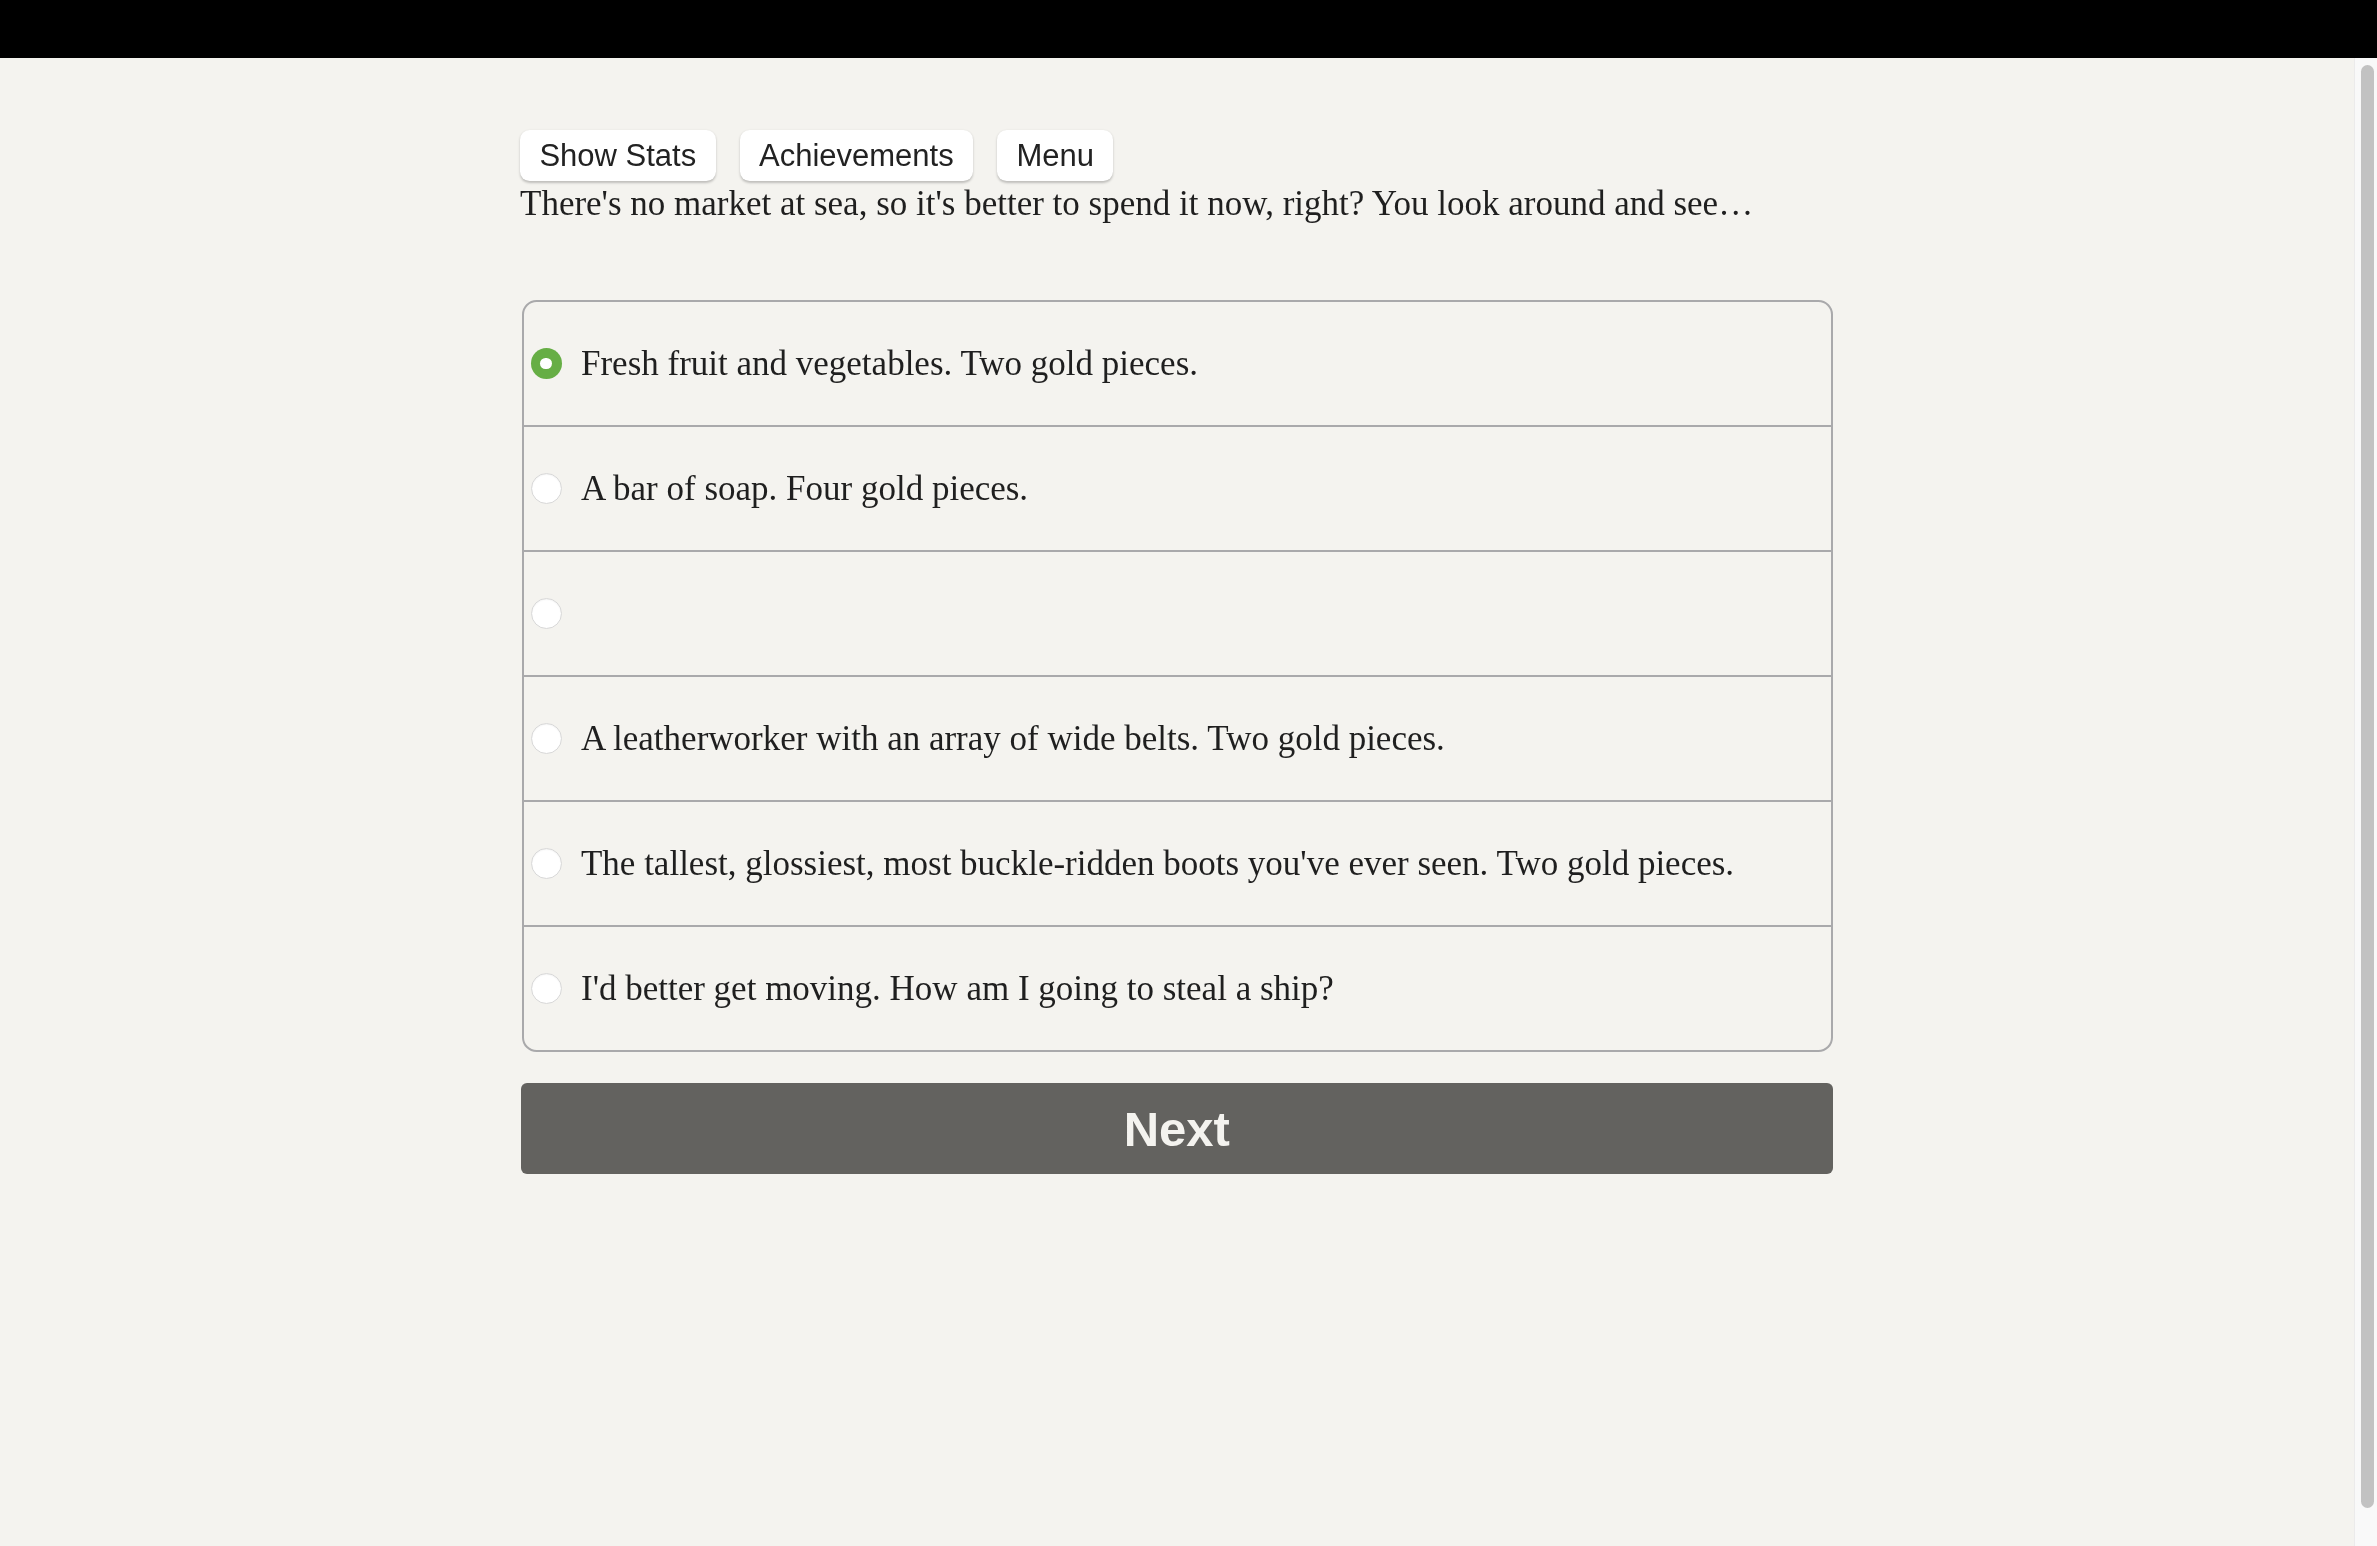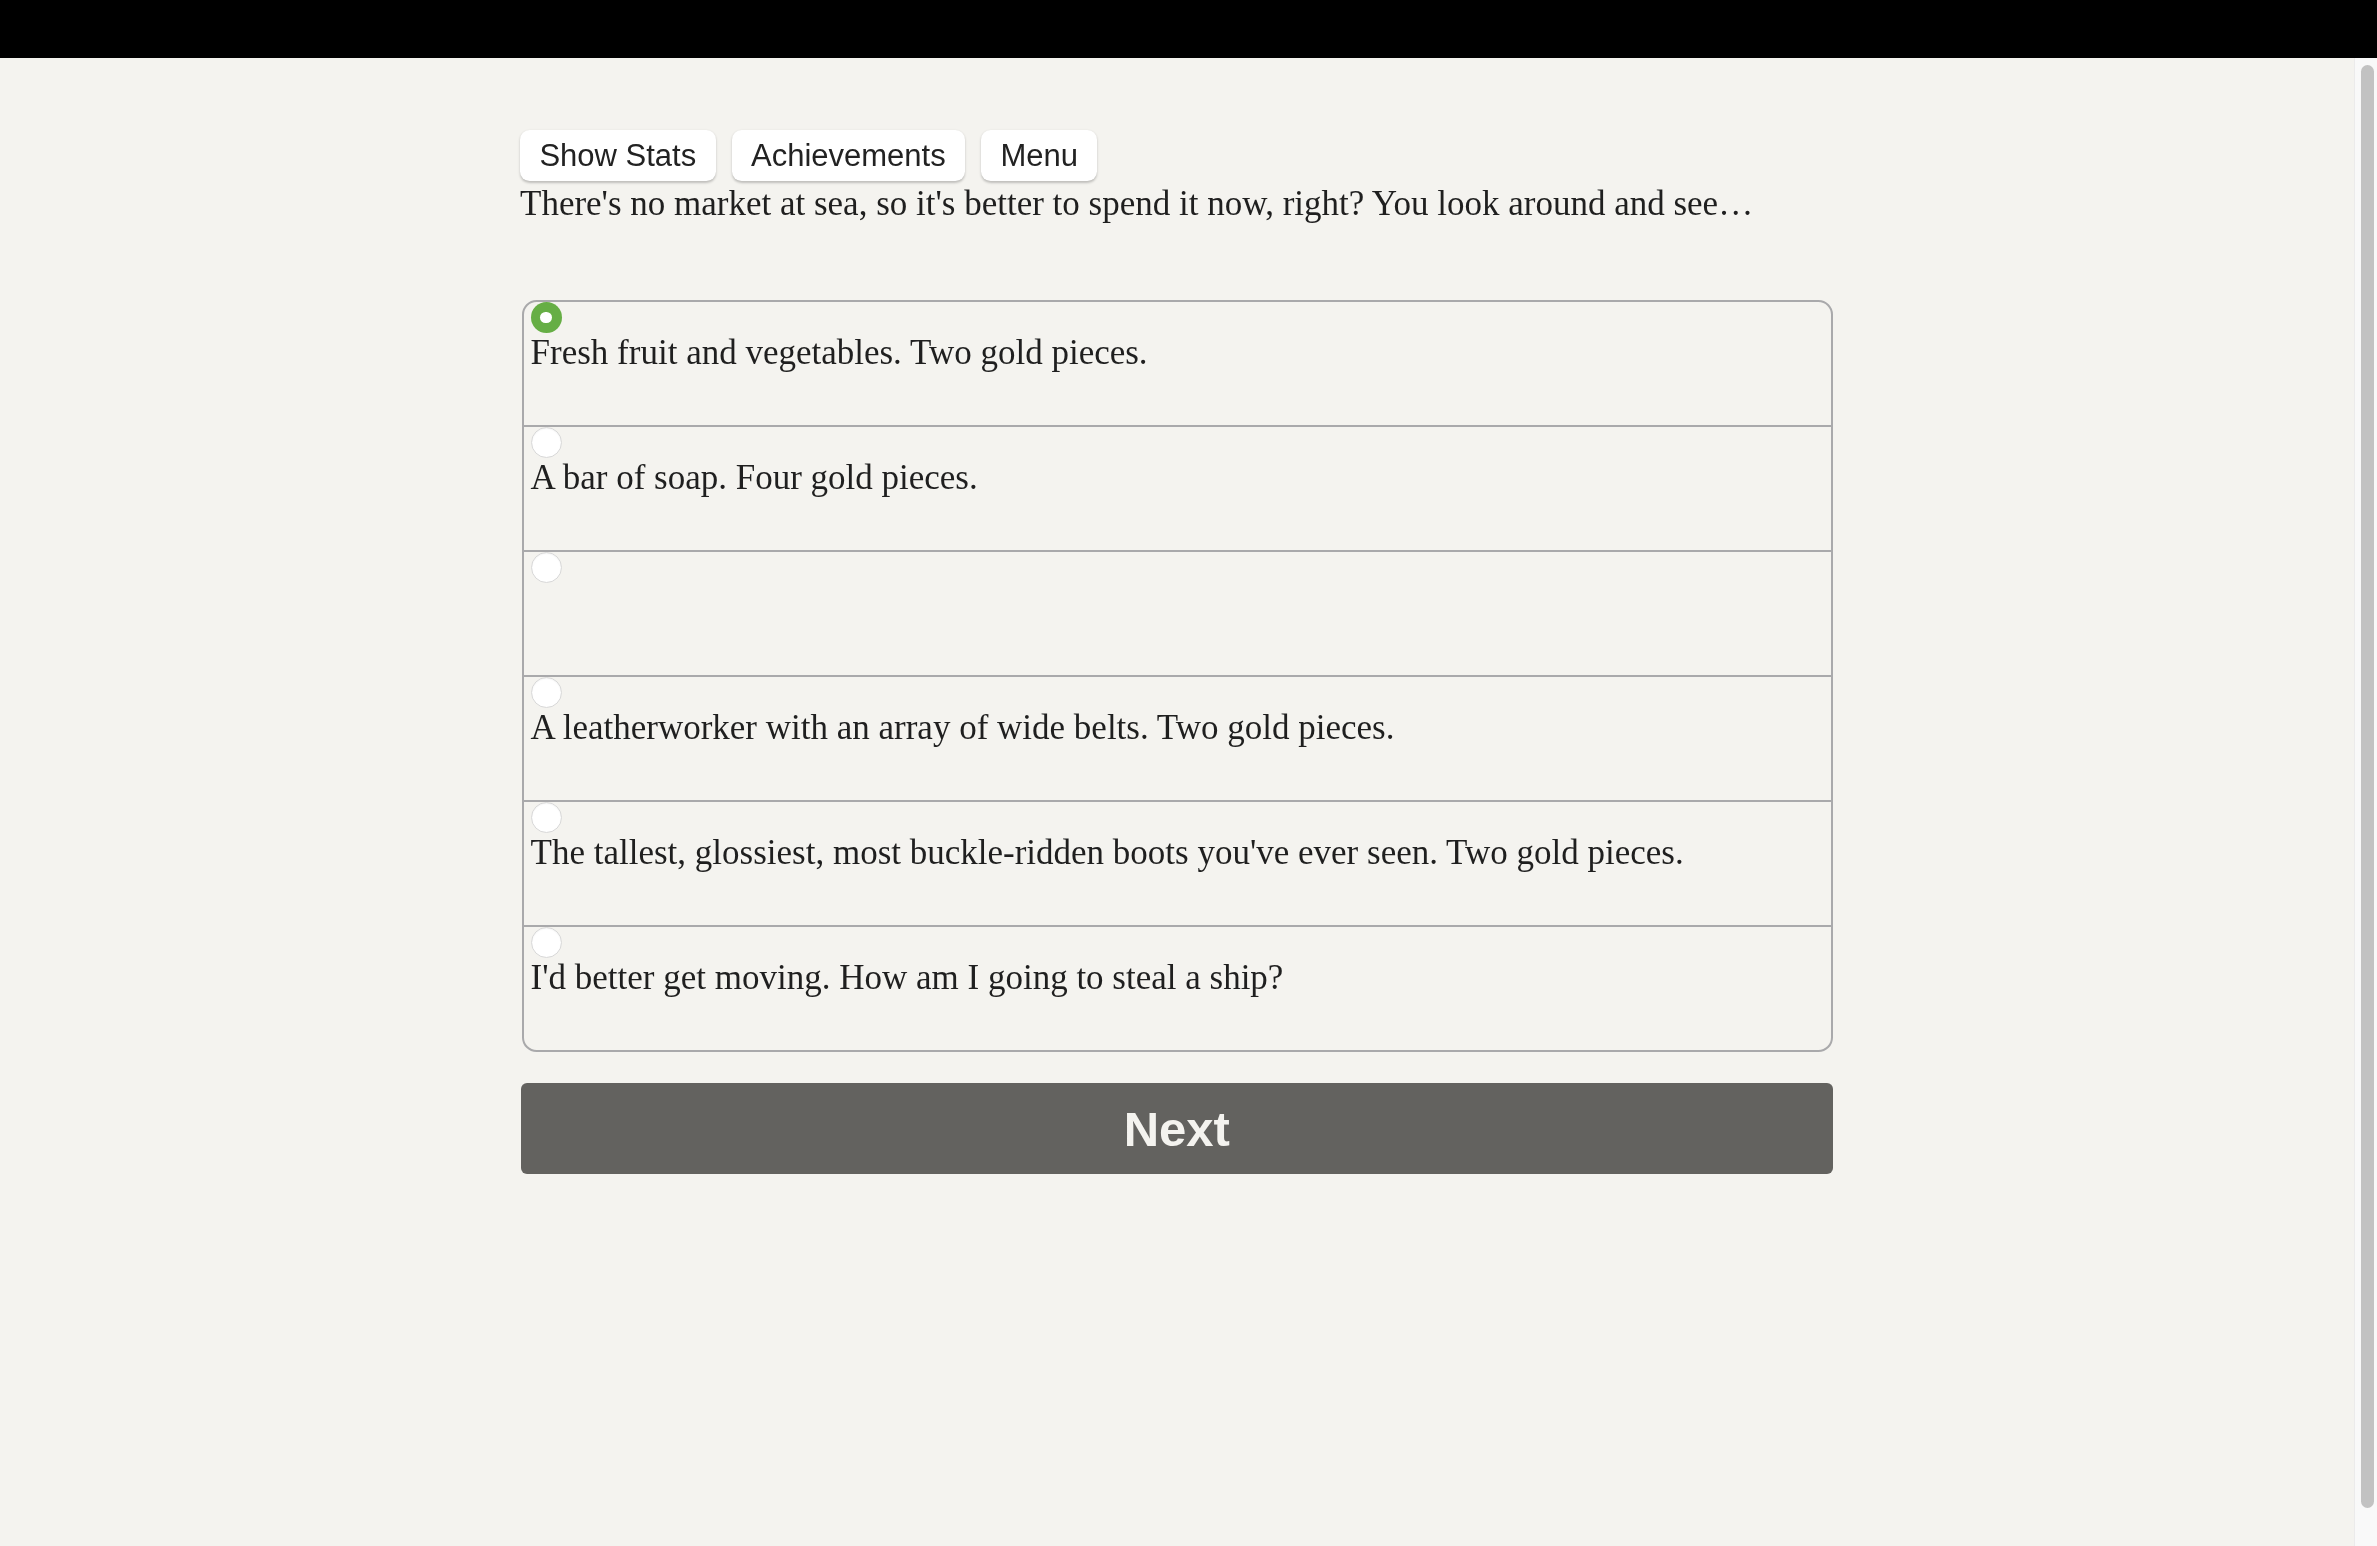--- a/index.html
+++ b/index.html
@@ -42,21 +42,21 @@
     border-radius: 6.5px;
   }
   .content {
     position: absolute;
     left: 520px;
     top: 130px;
     width: 1312px;
   }
   .toolbar {
     display: flex;
-    gap: 16px;
+    gap: 24px;
     height: 51px;
   }
   .tool-btn {
     background: #fff;
     border: none;
     border-radius: 9.7px;
     box-shadow: 0 1.6px 2.4px rgba(0,0,0,0.22);
     height: 51px;
     padding: 0 19.4px;
     font-family: "Liberation Sans", "DejaVu Sans", sans-serif;
@@ -80,25 +80,25 @@
     top: 170px;
     width: 1311px;
     border: 2.4px solid #a9a9ab;
     border-radius: 14.6px;
     box-sizing: border-box;
     overflow: hidden;
   }
   .choice {
     height: 125px;
     display: flex;
+    align-items: center;
     padding-left: 7px;
     box-sizing: border-box;
     border-top: 2.4px solid #a9a9ab;
     cursor: pointer;
-    flex-direction: column;
   }
   .choice:first-child {
     border-top: none;
     height: 123px;
   }
   .radio {
     width: 31px;
     height: 31px;
     border-radius: 50%;
     box-sizing: border-box;

